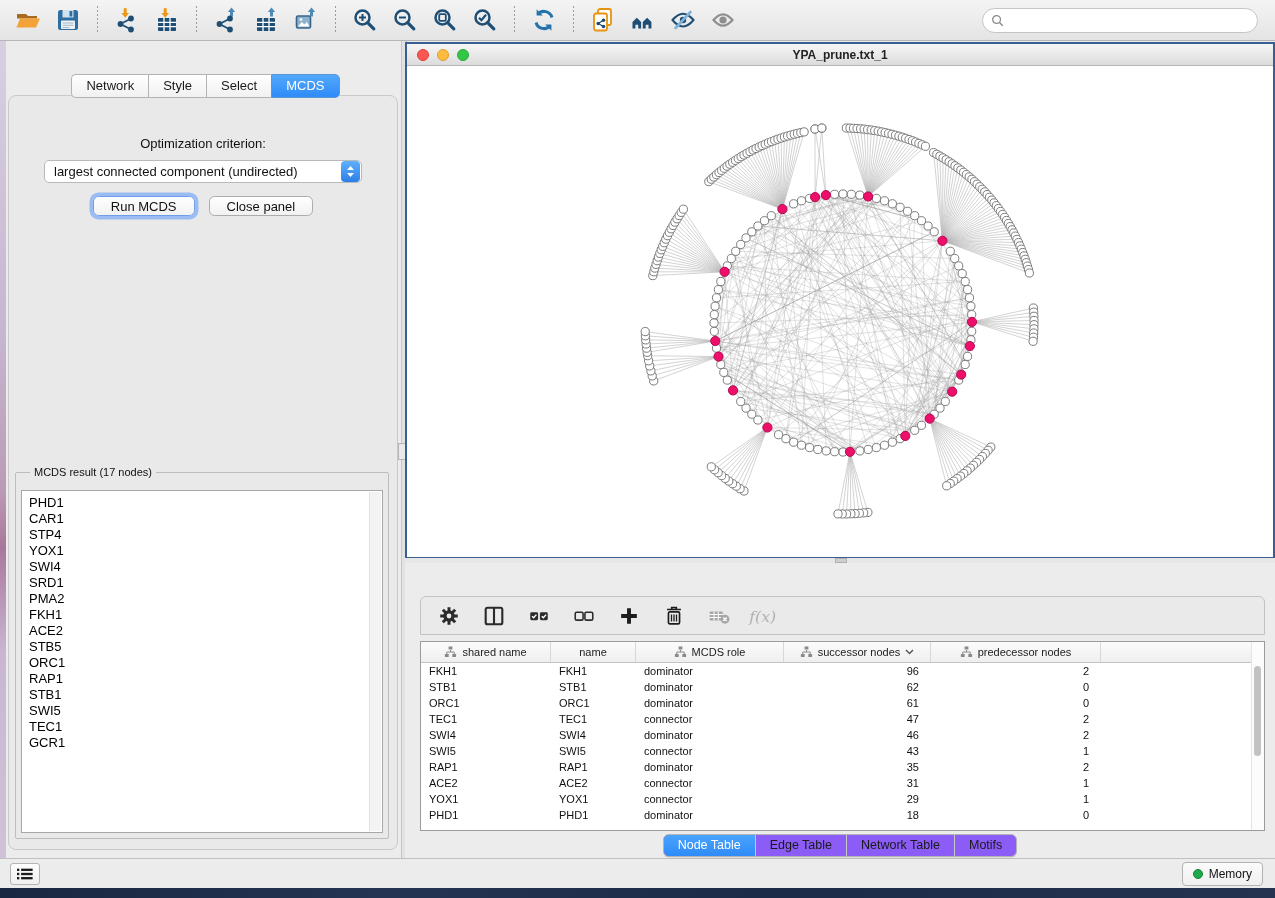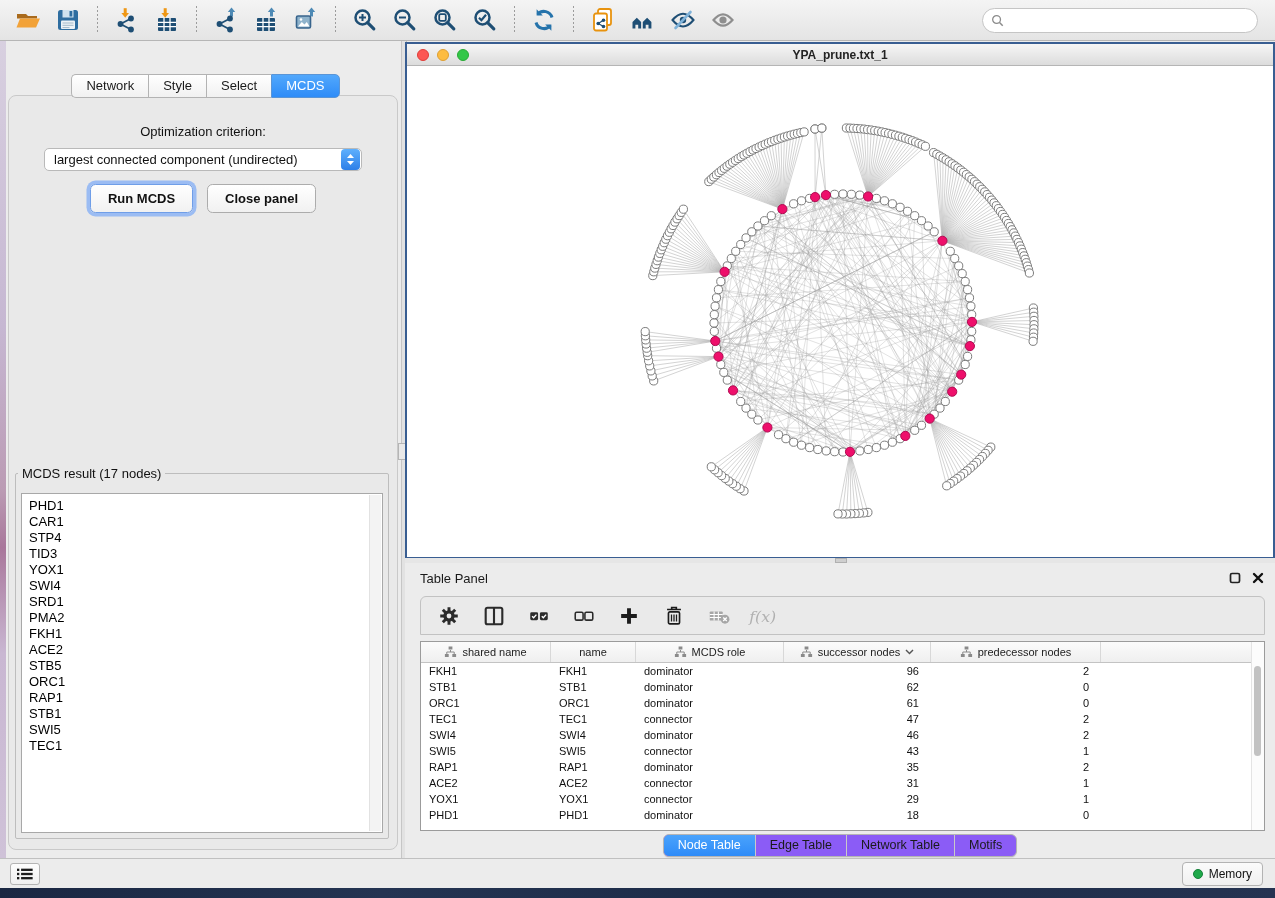--- a/index.html
+++ b/index.html
@@ -28,33 +28,33 @@
   .win-btns{margin-left:auto;display:flex;gap:9px;align-items:center;}
   .win-btn{background:none;border:none;padding:0;width:14px;height:14px;display:flex;align-items:center;justify-content:center;cursor:pointer;}
   .cp-tabs{position:absolute;left:0;right:0;top:33px;display:flex;justify-content:center;z-index:2;}
   .cp-tab{font-size:13px;padding:3px 14px 4px;background:linear-gradient(#fff,#f1f1f1);
     border:1px solid #b3b3b3;border-right:none;color:#1a1a1a;cursor:pointer;}
   .cp-tab:first-child{border-radius:5px 0 0 5px;}
   .cp-tab:last-child{border-right:1px solid #b3b3b3;border-radius:0 5px 5px 0;}
   .cp-tab.active{background:linear-gradient(#52a8fc,#2e8cf8);color:#fff;border-color:#5a95d6;}
   .cp-body{position:absolute;left:2px;right:7px;top:54px;bottom:8px;
     background:#e9e9e9;border:1px solid #c9c9c9;border-radius:8px;}
-  .opt-label{margin-top:28px;text-align:center;font-size:13px;color:#111;}
+  .opt-label{margin-top:40px;text-align:center;font-size:13px;color:#111;}
   .select{margin:9px auto 0;width:318px;height:23px;background:#fff;border:1px solid #b9b9b9;
     border-radius:5px;display:flex;align-items:center;box-sizing:border-box;cursor:pointer;}
   .select .sel-text{flex:1;font-size:13px;padding-left:9px;color:#111;white-space:nowrap;}
   .stepper{width:19px;height:21px;border-radius:4px;margin-right:1px;
     background:linear-gradient(#5fb0fd,#2d7fe8);display:flex;align-items:center;justify-content:center;}
   .btn-row{margin-top:13px;display:flex;justify-content:center;gap:14px;}
-  .mac-btn{height:29px;padding:0 17px;font-size:13px;color:#111;border:1px solid #acacac;border-radius:5.5px;
-    background:linear-gradient(#ffffff,#f1f1f1);cursor:pointer;font-family:inherit;font-weight:bold;}
+  .mac-btn{height:20px;padding:0 17px;font-size:13px;color:#111;border:1px solid #acacac;border-radius:5.5px;
+    background:linear-gradient(#ffffff,#f1f1f1);cursor:pointer;font-family:inherit;}
   .mac-btn.focus{box-shadow:0 0 0 3.5px rgba(77,144,254,.5);border-color:#6f9ee8;}
   .result-box{position:absolute;left:6px;right:8px;top:370px;bottom:10px;margin:0;
     border:1px solid #bdbdbd;border-radius:2px;padding:2px;}
-  .result-box legend{font-size:13px;color:#111;margin-left:0;padding:0 4px;}
+  .result-box legend{font-size:11px;color:#111;margin-left:12px;padding:0 4px;}
   .result-list{position:absolute;left:5px;right:5px;top:12px;bottom:5px;background:#fff;
     border:1px solid #a8a8a8;font-size:13px;line-height:16px;padding:4px 0 0 7px;overflow:hidden;}
   .result-item{height:16px;cursor:default;}
   .list-scroll{position:absolute;right:1px;top:1px;bottom:1px;width:11px;background:#f3f3f3;border-left:1px solid #e2e2e2;}
   
   .net-frame{position:absolute;left:405px;top:42px;width:870px;height:516px;box-sizing:border-box;
     border:2px solid #395e92;background:#fff;}
   .net-titlebar{position:relative;height:21px;background:linear-gradient(#f6f6f6,#dcdcdc);
     border-bottom:1px solid #b5b5b5;display:flex;align-items:center;}
   .tl{width:12px;height:12px;border-radius:50%;margin-left:8px;box-sizing:border-box;}
@@ -310,33 +310,33 @@
         <button class="mac-btn focus">Run MCDS</button>
         <button class="mac-btn">Close panel</button>
       </div>
       <fieldset class="result-box">
         <legend>MCDS result (17 nodes)</legend>
         <div class="result-list" id="result-list">
           <div class="list-scroll"></div>
         <div class="result-item">PHD1</div>
             <div class="result-item">CAR1</div>
             <div class="result-item">STP4</div>
-            <div class="result-item">TID3</div>
             <div class="result-item">YOX1</div>
             <div class="result-item">SWI4</div>
             <div class="result-item">SRD1</div>
             <div class="result-item">PMA2</div>
             <div class="result-item">FKH1</div>
             <div class="result-item">ACE2</div>
             <div class="result-item">STB5</div>
             <div class="result-item">ORC1</div>
             <div class="result-item">RAP1</div>
             <div class="result-item">STB1</div>
             <div class="result-item">SWI5</div>
             <div class="result-item">TEC1</div>
+            <div class="result-item">GCR1</div>
           </div>
       </fieldset>
     </div>
   </div>
 
   <div class="vsplit">
       <div class="handle"></div>
     </div>
 
   <div class="net-frame">
@@ -1089,35 +1089,20 @@
             <circle cx="308.3" cy="275.0" r="4.6"></circle>
           </g>
         </svg>
     </div>
   </div>
   <div class="hsplit">
       <div class="handle"></div>
     </div>
 
   <div class="table-panel">
-    <div class="tp-title-row">
-      <span>Table Panel</span>
-      <span class="win-btns">
-        <button class="win-btn">
-          <svg width="12" height="12" viewBox="0 0 12 12">
-              <rect x="1.5" y="1.5" width="9" height="9" rx="1.5" fill="none" stroke="#222" stroke-width="1.7"></rect>
-            </svg>
-        </button>
-        <button class="win-btn">
-          <svg width="12" height="12" viewBox="0 0 12 12">
-              <path d="M2 2l8 8M10 2l-8 8" stroke="#111" stroke-width="2.4" stroke-linecap="round"></path>
-            </svg>
-        </button>
-      </span>
-    </div>
     <div class="tp-toolbar" id="tp-toolbar">
         <button class="tp-btn">
           <span style="display:flex">
             <svg viewBox="0 0 26 26">
               <g stroke="#2b2b2b" stroke-width="3.2">
                 <path d="M13 3.5v5M13 17.5v5M3.5 13h5M17.5 13h5M6.3 6.3l3.5 3.5M16.2 16.2l3.5 3.5M19.7 6.3l-3.5 3.5M9.8 16.2l-3.5 3.5"></path>
               </g>
               <circle cx="13" cy="13" r="6.2" fill="#2b2b2b"></circle>
               <circle cx="13" cy="13" r="2.6" fill="#eaeaea"></circle>
             </svg>

